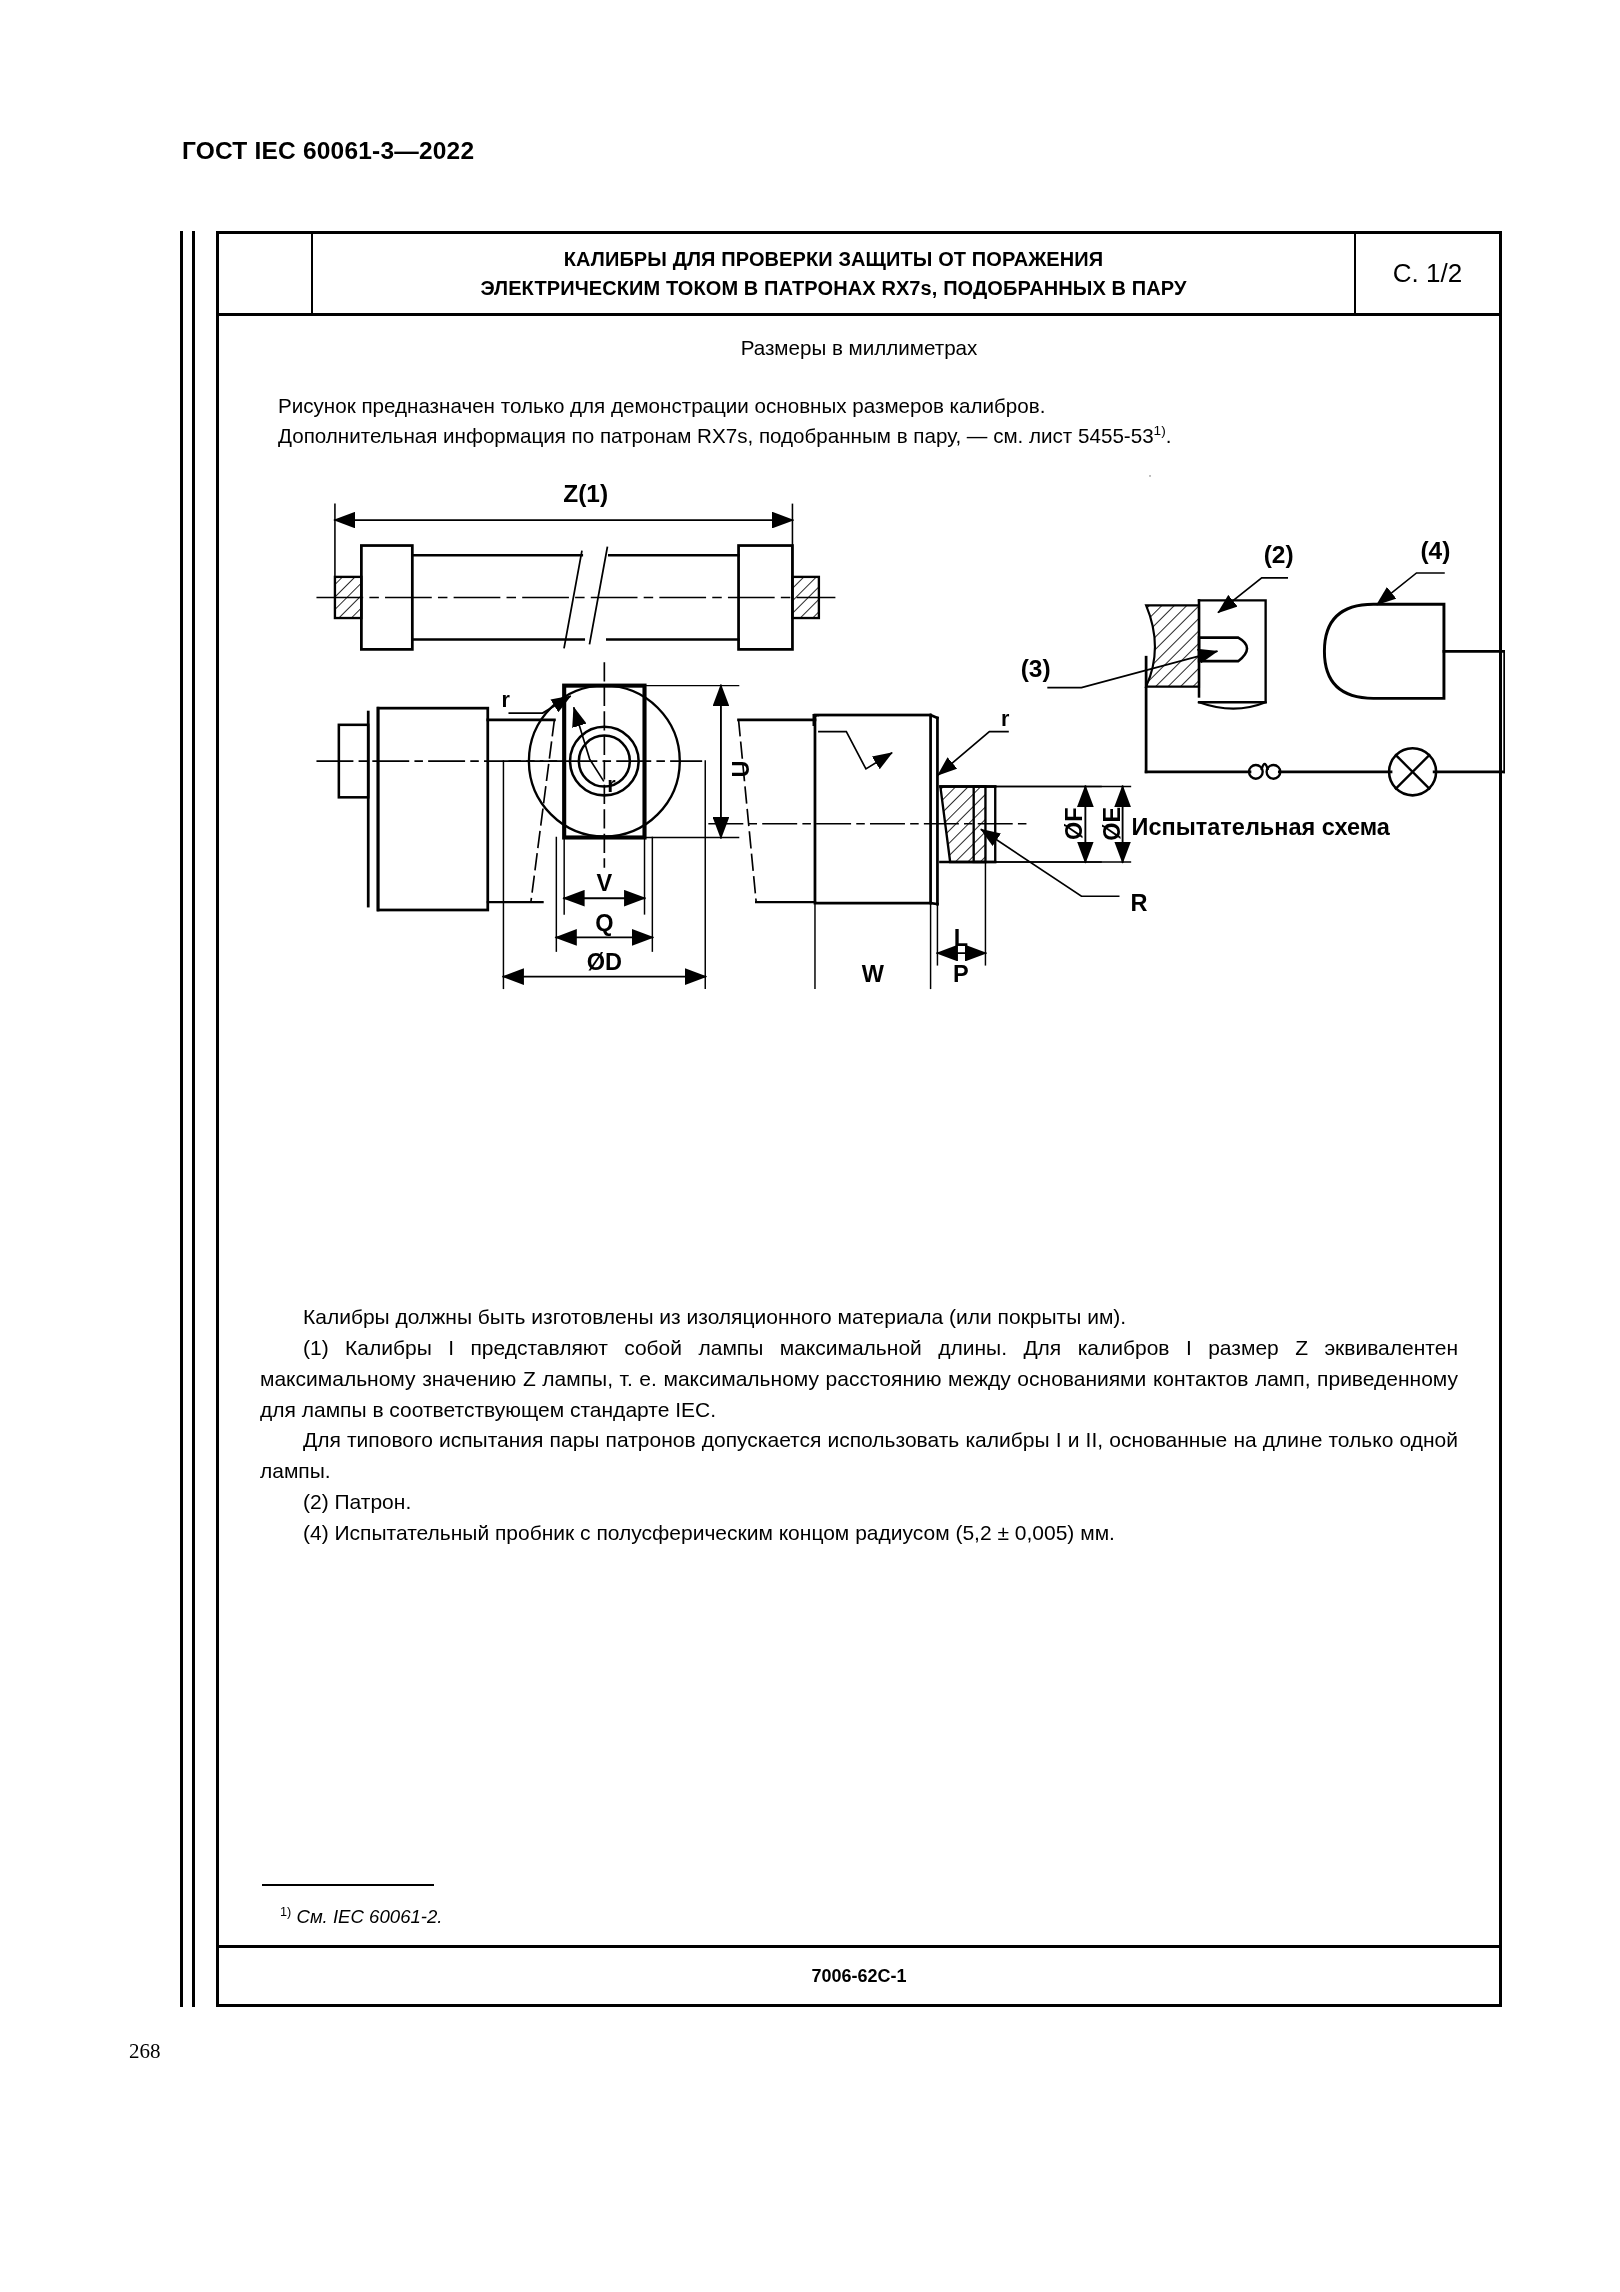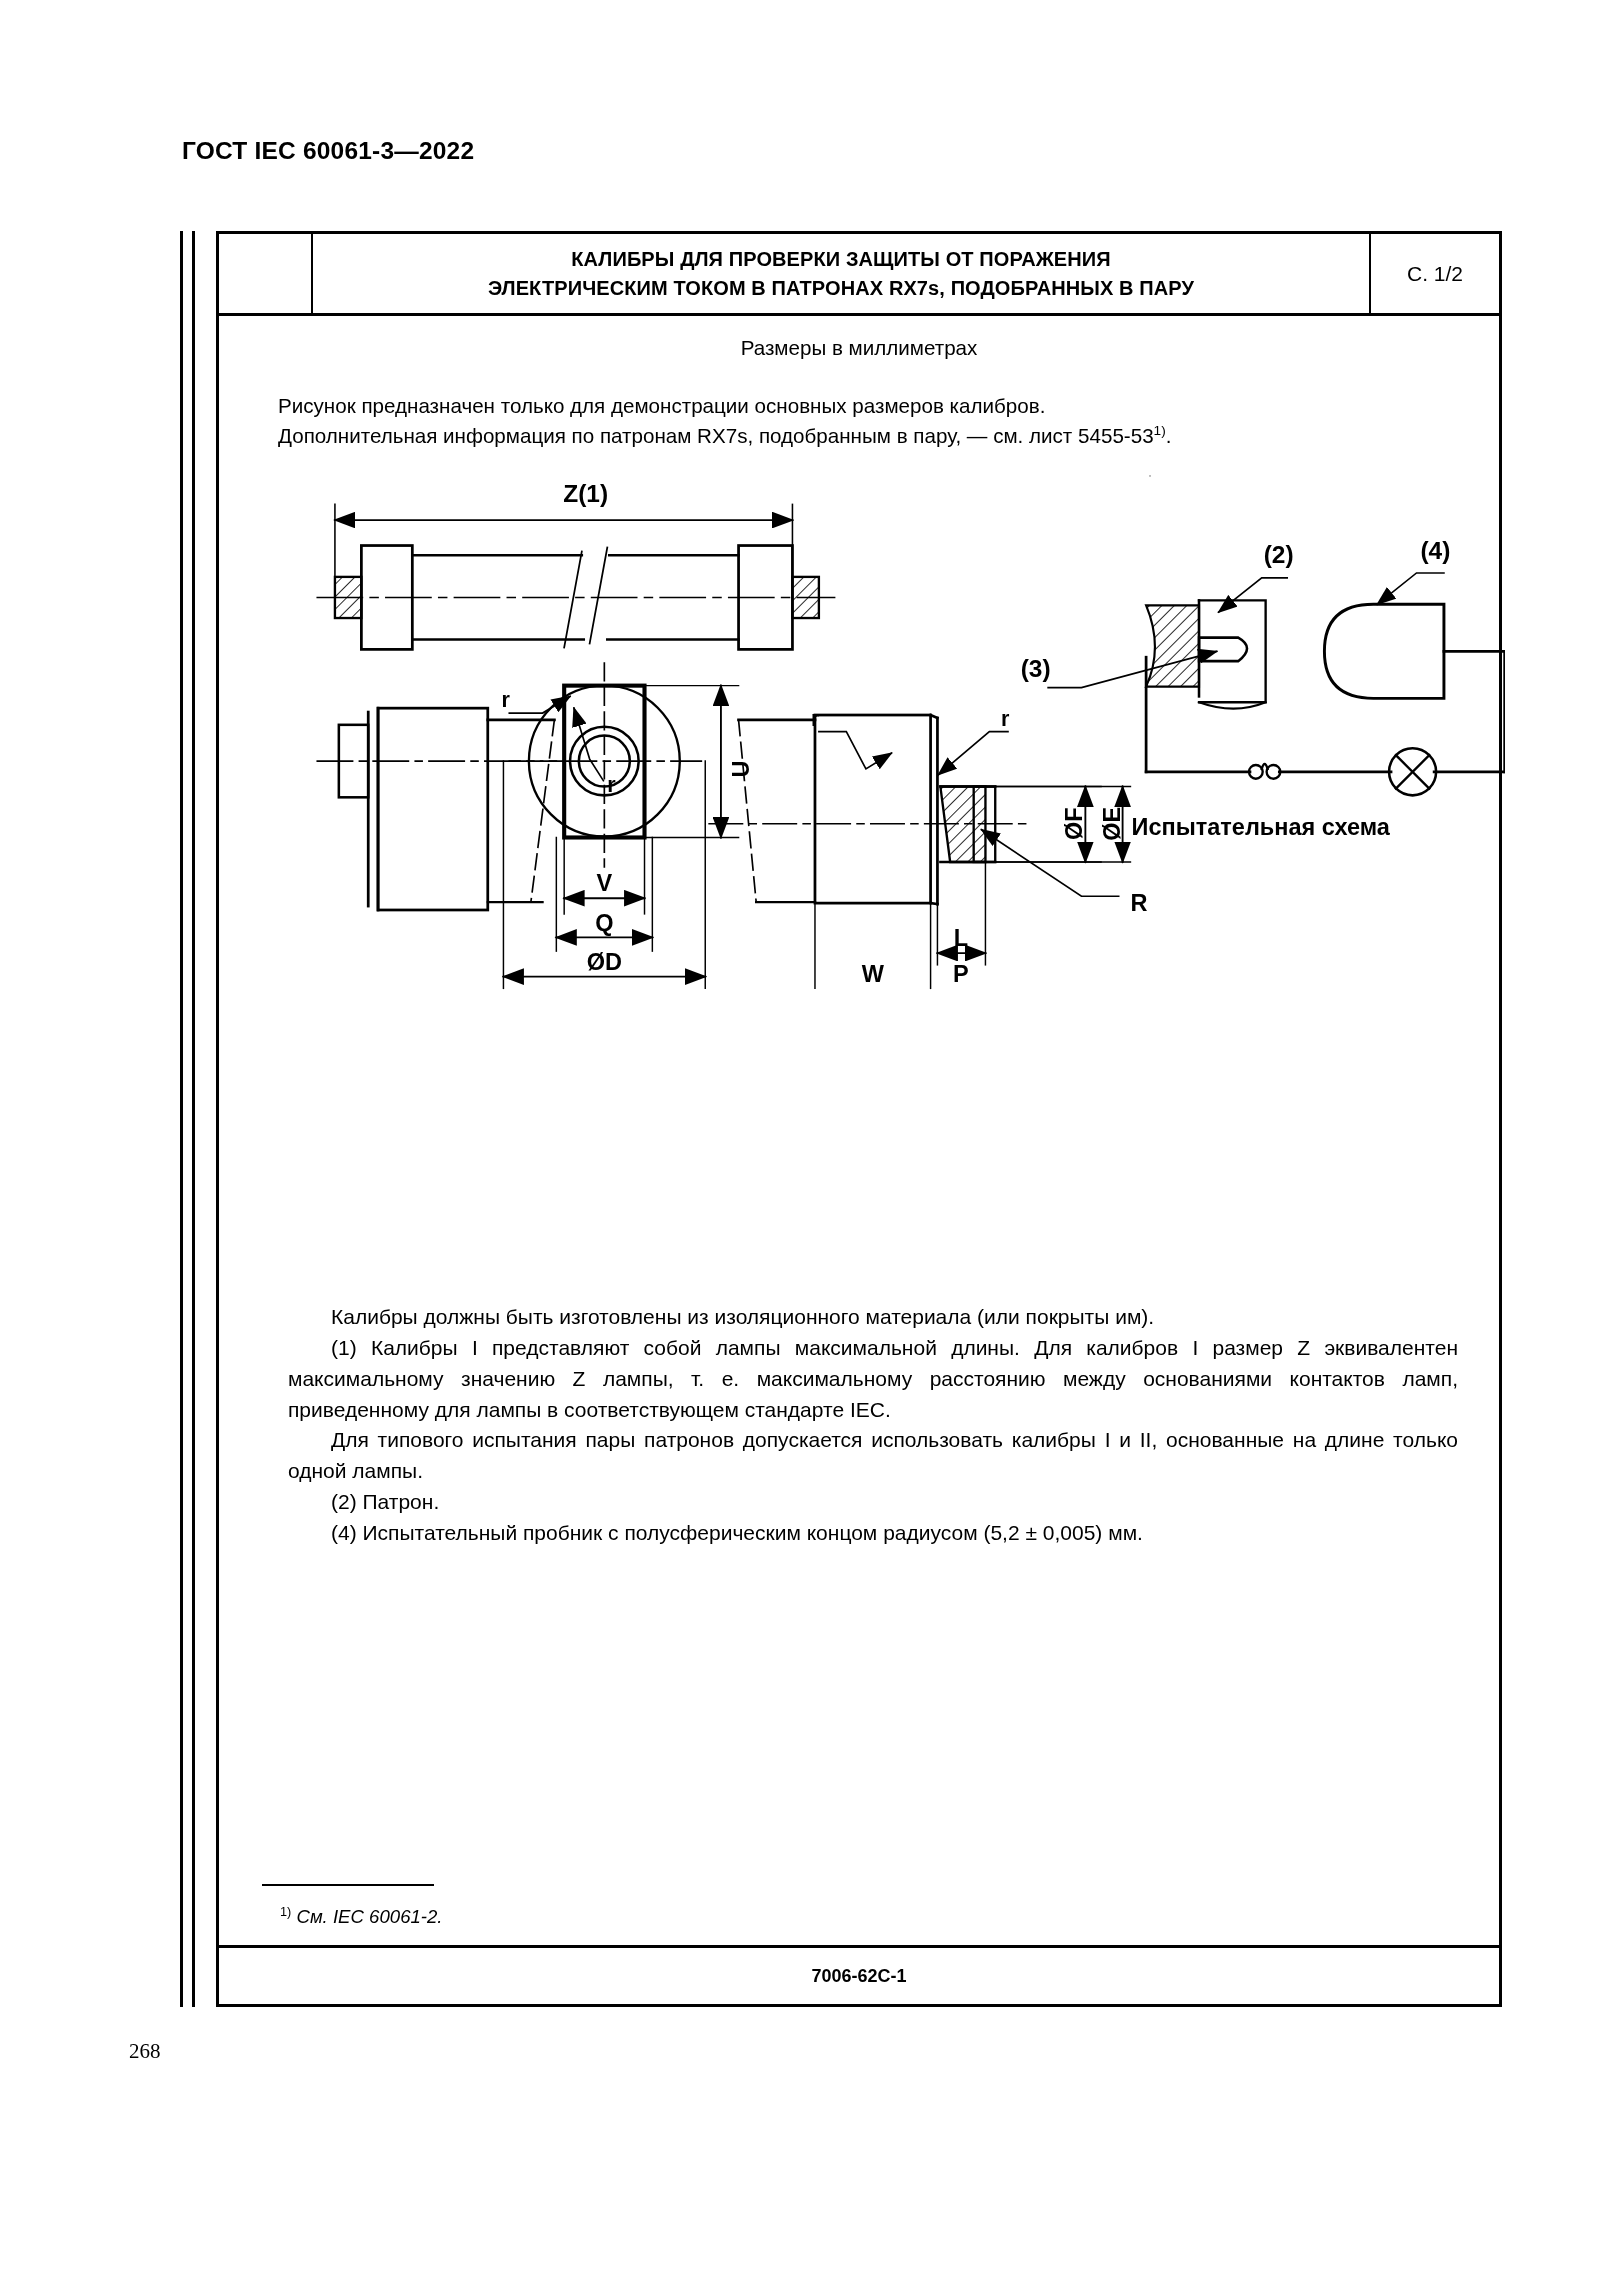--- a/index.html
+++ b/index.html
@@ -72,25 +72,25 @@
     align-items: center;
     justify-content: center;
     text-align: center;
     font-weight: bold;
     font-size: 20px;
     line-height: 1.42;
     letter-spacing: 0.1px;
     padding: 0 5.9px;
   }
   .title-band .cell-right {
-    width: 128px;
+    width: 143px;
     display: flex;
     align-items: center;
     justify-content: center;
-    font-size: 21px;
+    font-size: 26px;
   }
 
   
   .footer-band {
     position: absolute;
     left: 0;
     bottom: 0;
     width: 100%;
     height: 59px;
     box-sizing: border-box;
@@ -134,21 +134,21 @@
   .prose {
     position: absolute;
     left: 41px;
     top: 1068px;
     width: 1198px;
     font-size: 21px;
     line-height: 1.47;
     text-align: justify;
   }
   .prose p { margin: 0; }
-  .prose p.ind { text-indent: 43px; margin-left: 28px; }
+  .prose p.ind { text-indent: 43px; }
 
   
   .footnote-rule {
     position: absolute;
     left: 43px;
     bottom: 118px;
     width: 172px;
     height: 2px;
     background: #000;
   }

